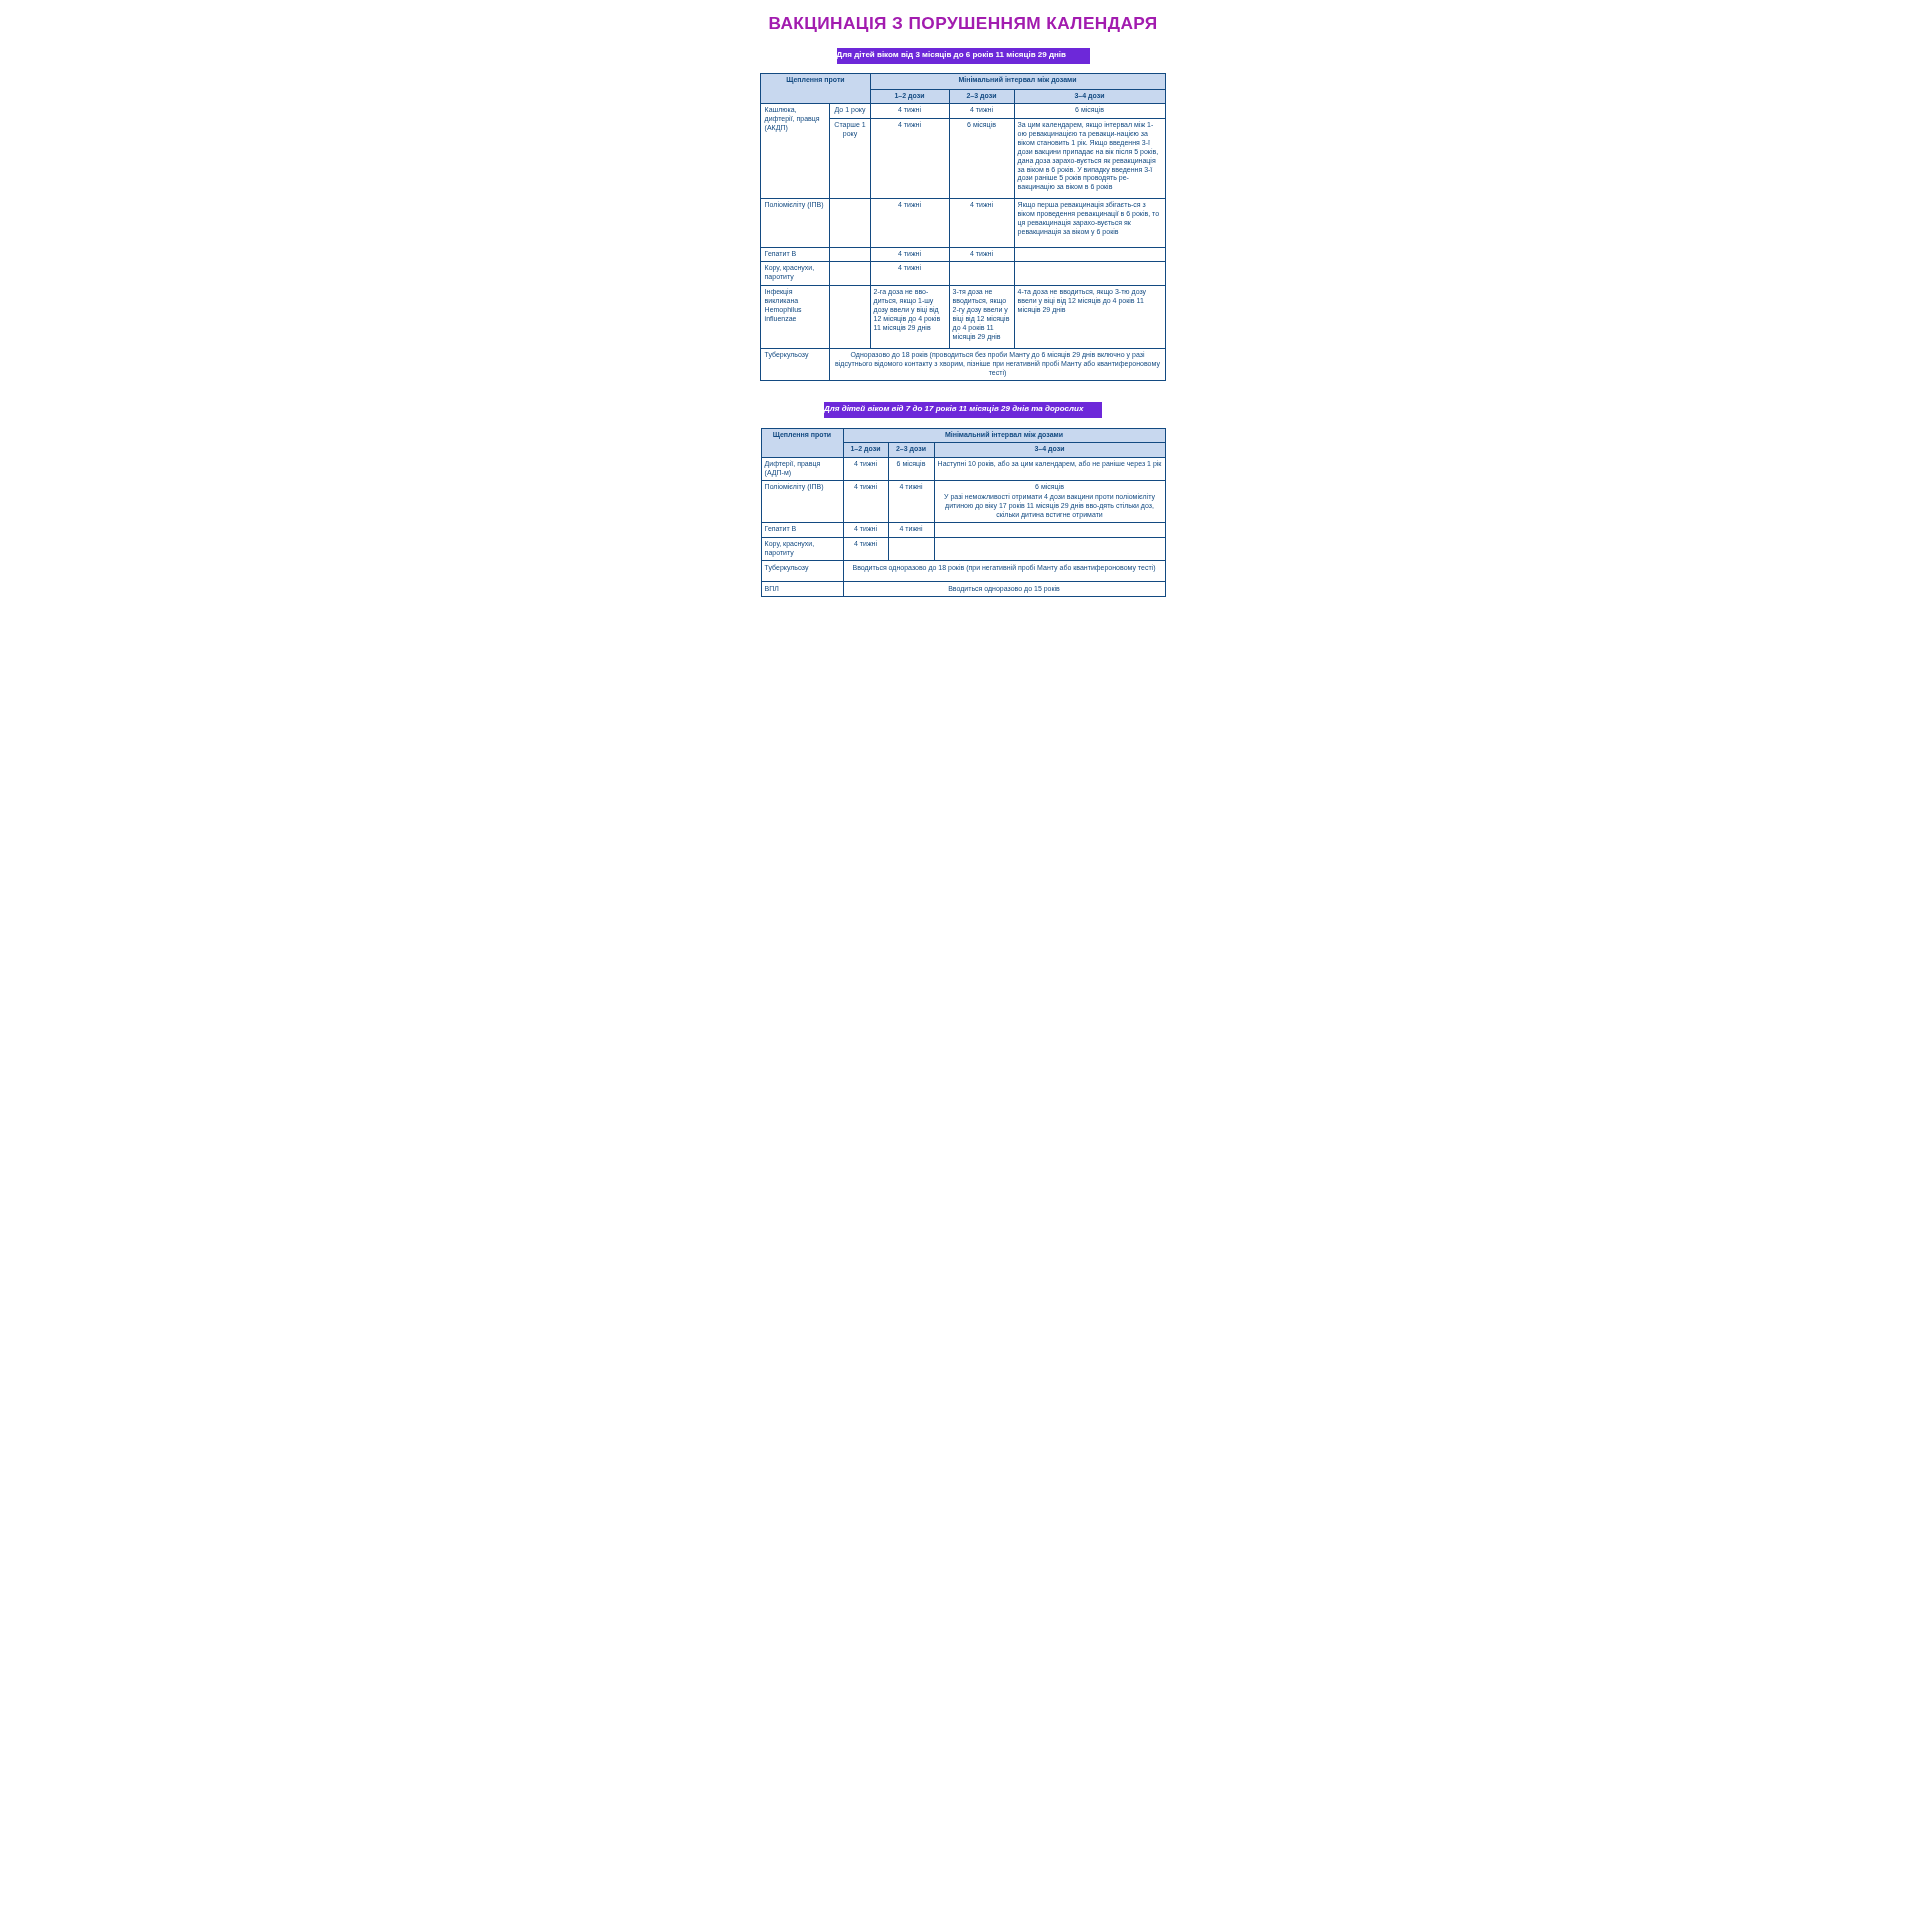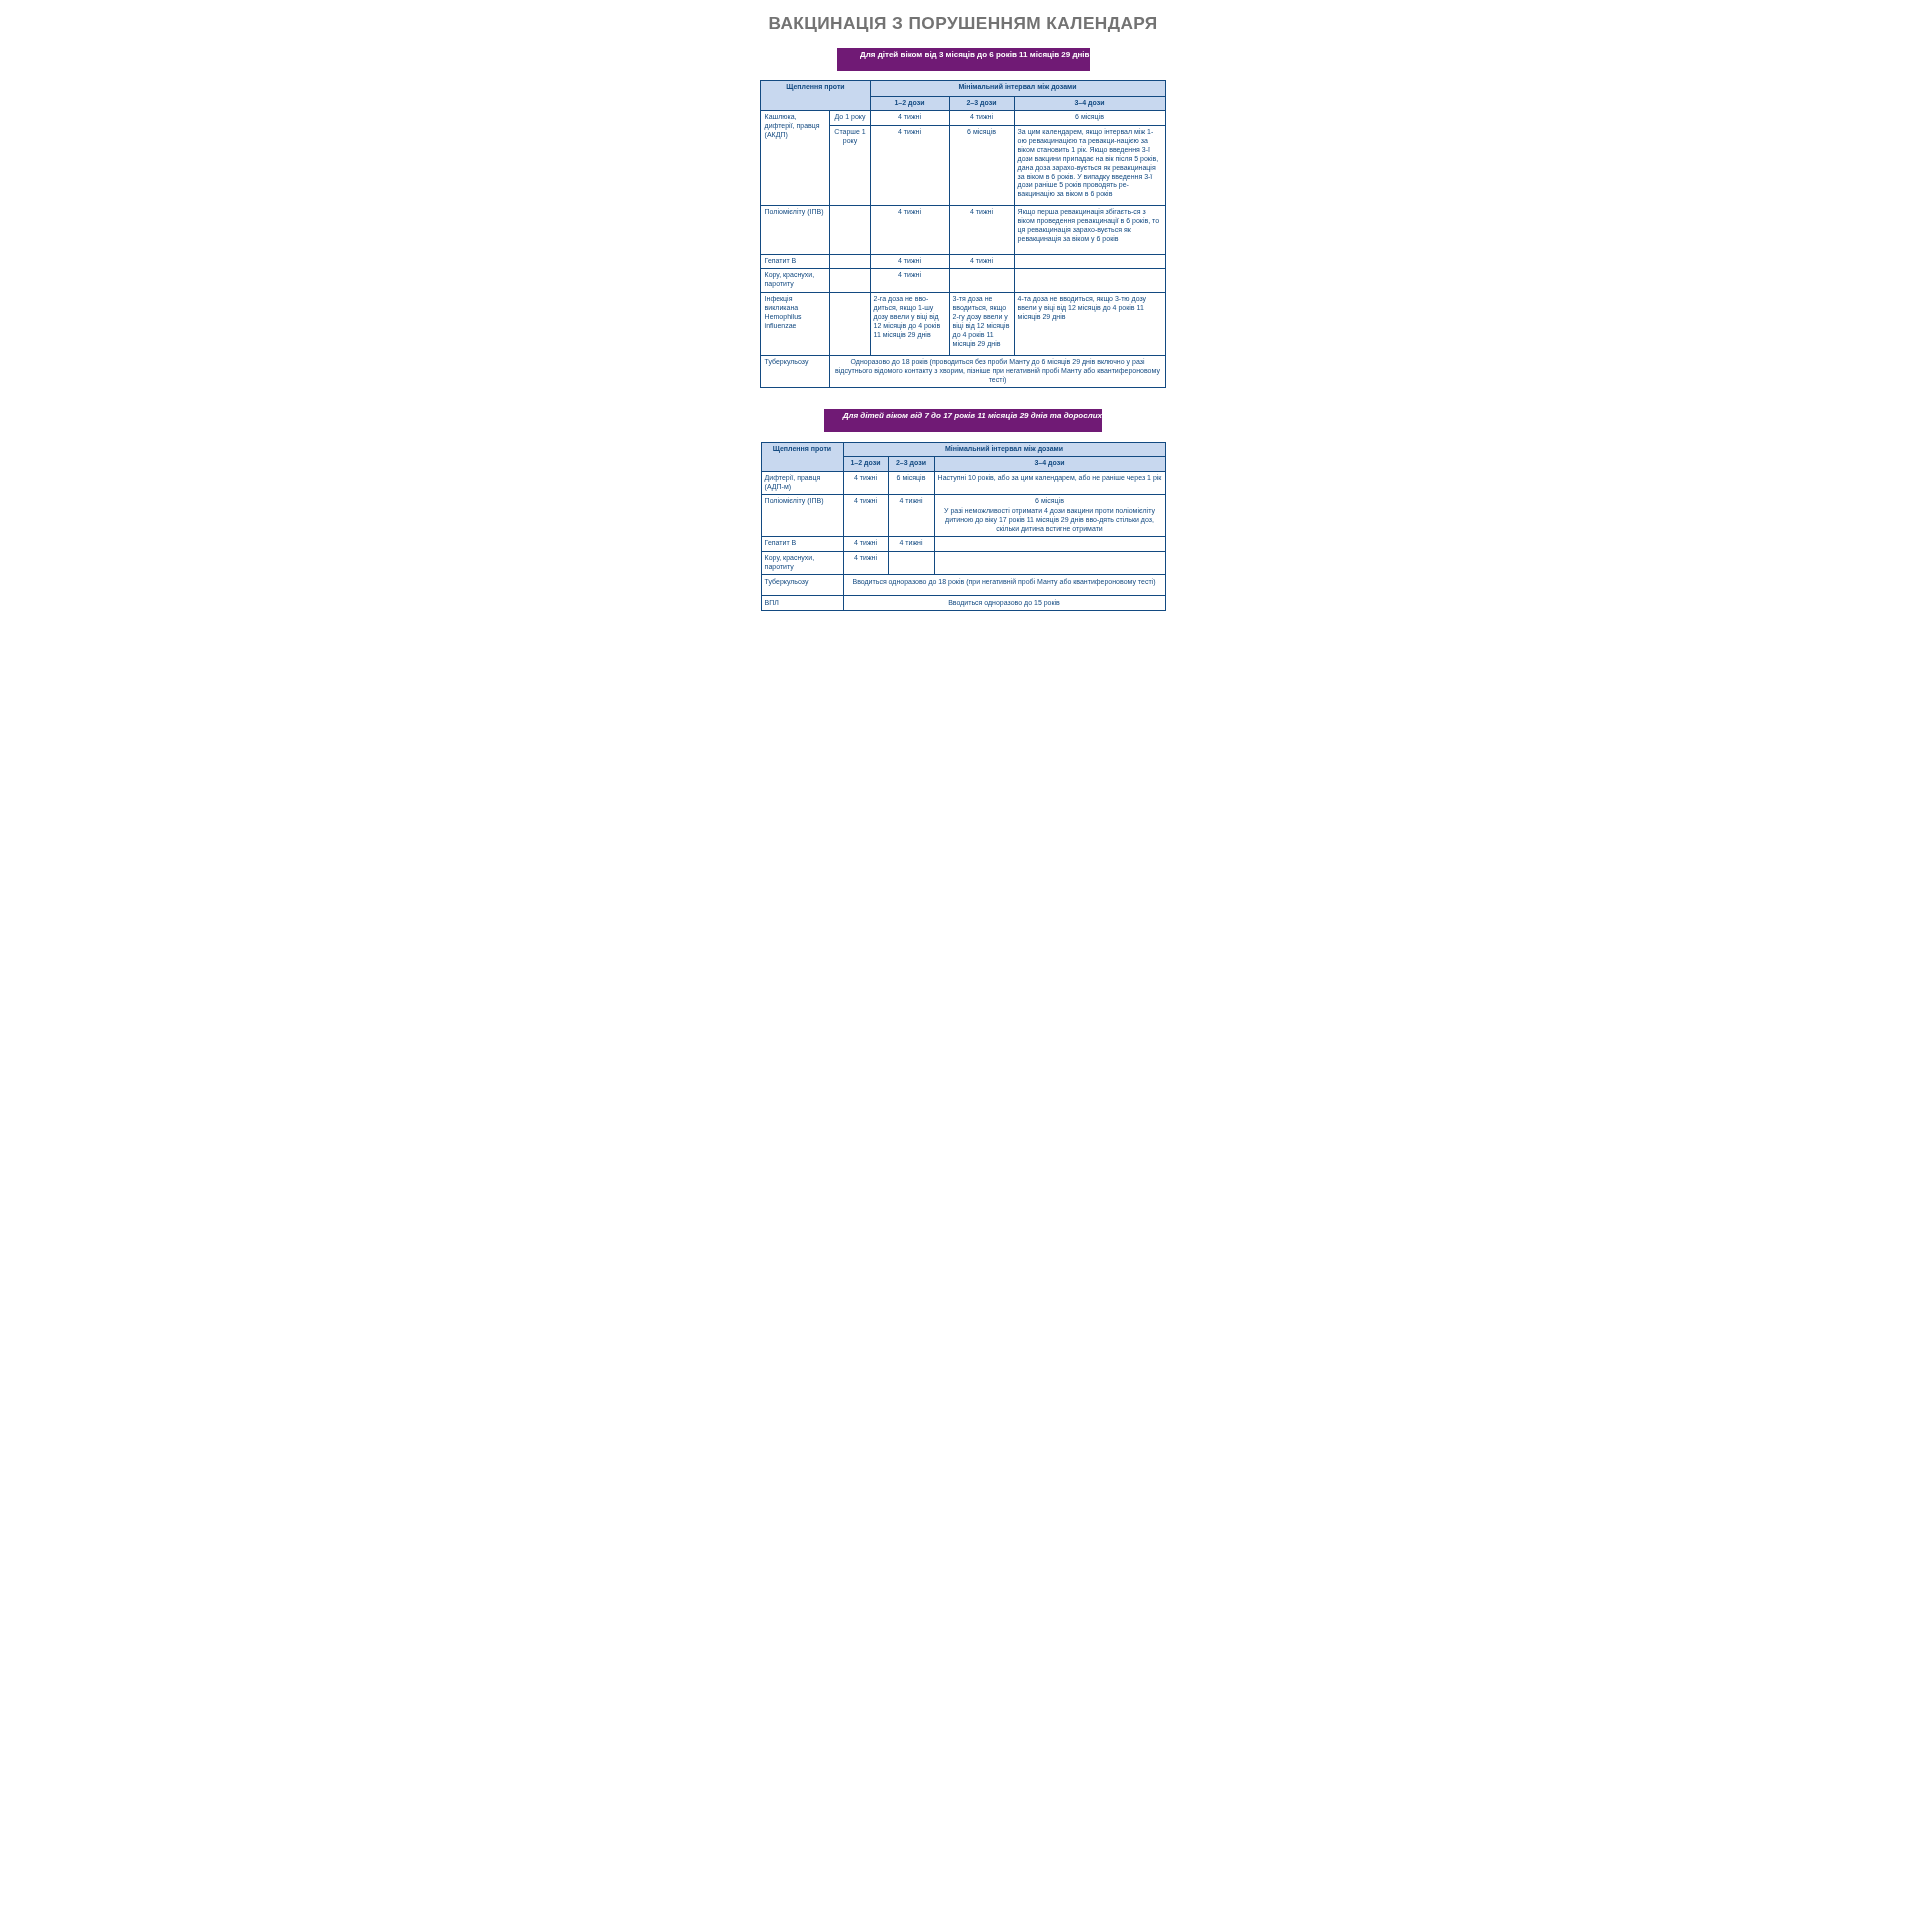--- a/index.html
+++ b/index.html
@@ -1,20 +1,20 @@
 <!DOCTYPE html>
 <html lang="uk" style="font-size:6.2px"><head>
 <meta charset="utf-8">
 <style>
   html,body { margin:0; padding:0; background:#ffffff; }
   body { font-family:"Liberation Sans","DejaVu Sans",sans-serif; color:#134a81; }
   .page { width:438px; min-height:605px; margin:0 auto; background:#fff; padding-top:13px; box-sizing:border-box; }
-  .title { margin:0; text-align:center; color:#737373; font-size:17.3px; font-weight:700; letter-spacing:0.4px; }
-  .banner { background:#701a75; color:#ffffff; font-weight:700; font-size:8px; text-align:right;
-            height:23px; line-height:14px; margin-left:auto; margin-right:auto; }
+  .title { margin:0; text-align:center; color:#a21caf; font-size:17.3px; font-weight:700; letter-spacing:0.4px; }
+  .banner { background:#6d28d9; color:#ffffff; font-weight:700; font-size:8px; text-align:left;
+            height:16px; line-height:14px; margin-left:auto; margin-right:auto; }
   .banner1 { width:253px; margin-top:14px; }
   .banner2 { width:278px; margin-top:21px;font-style:italic; }
   table.t { border-collapse:collapse; table-layout:fixed; width:404px; margin:9.2px auto 0 auto; }
   .t td { border:0.4px solid #134a81; border-top-width:1.5px; border-bottom-width:1.5px;
           padding:2.3px 3.1px; font-size:7px; line-height:8.9px; vertical-align:top;
           box-sizing:border-box; overflow:hidden; }
   .hdr  { background:#c8d8ef; text-align:center; vertical-align:middle; font-weight:700; font-size:8px; }
   .vhdr { font-size:8.5px; }
   .vac  { text-align:left; }
   .age  { text-align:center; }

